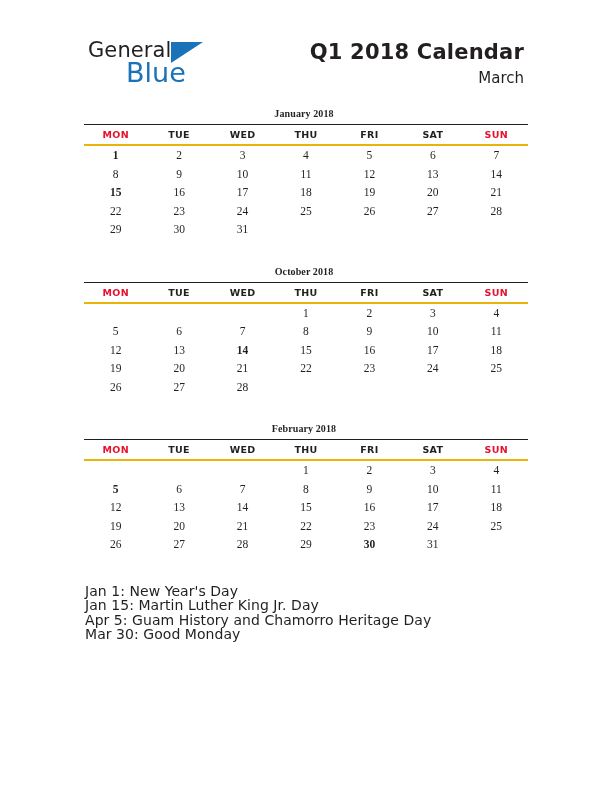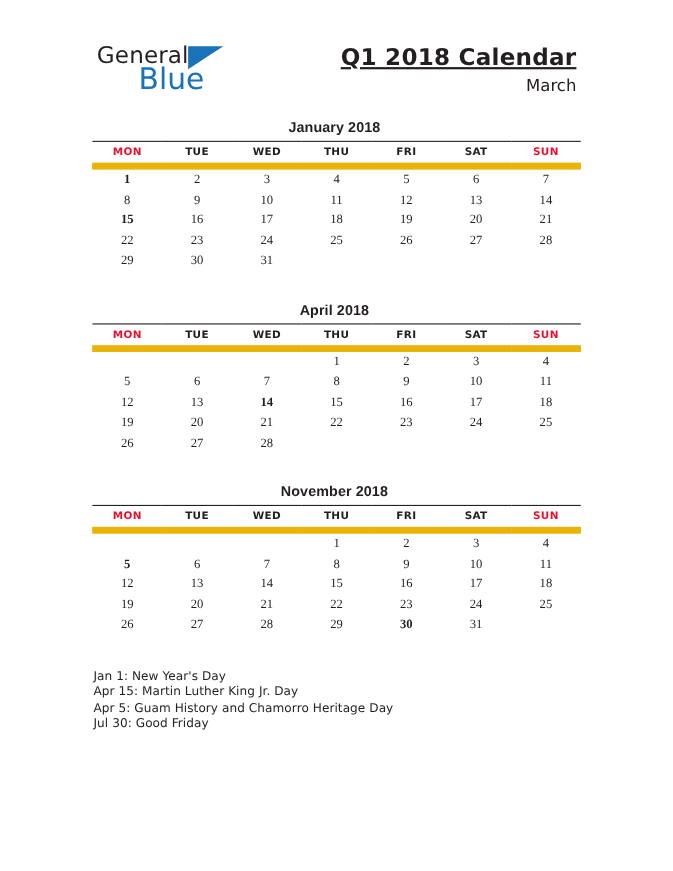--- a/index.html
+++ b/index.html
@@ -75,57 +75,56 @@
     text-align: right;
   }
   .title {
     font-family: "DejaVu Sans", sans-serif;
     font-size: 21px;
     font-weight: bold;
     color: #231f20;
     letter-spacing: 0.2px;
     line-height: 1.15;
     white-space: nowrap;
-    text-decoration: underline;
   }
   .subtitle {
     font-family: "DejaVu Sans", sans-serif;
     font-size: 15px;
     font-weight: normal;
     color: #231f20;
     margin-top: 6px;
     line-height: 1.1;
   }
 
   
   .months {
     margin-top: 30px;
   }
   .month-block {
     margin-bottom: 27px;
   }
   .month-name {
     text-align: center;
-    font-family: Liberation Sans, sans-serif;
-    font-size: 13px;
+    font-family: Liberation Serif, serif;
+    font-size: 10px;
     font-weight: bold;
     color: #231f20;
     padding-bottom: 5px;
     letter-spacing: 0.1px;
   }
 
   table.cal {
     width: 444px;
     border-collapse: collapse;
     table-layout: fixed;
     margin: 0;
   }
   table.cal thead tr {
     border-top: 1px solid #231f20;
-    border-bottom: 6px solid #eab308;
+    border-bottom: 2px solid #eab308;
     margin-top: 27px;
   }
   table.cal th {
     font-family: "DejaVu Sans", sans-serif;
     font-size: 9.5px;
     font-weight: bold;
     color: #231f20;
     text-align: center;
     padding: 4px 0 4px 0;
     letter-spacing: 0.3px;
@@ -145,21 +144,21 @@
   td.hol { color: #e8112d; font-weight: bold; }
   td.empty { color: transparent; }
 
   
   .holidays {
     margin-top: 30px;
     padding-left: 1px;
   }
   .holiday-line {
     font-family: "DejaVu Sans", sans-serif;
-    font-size: 11px;
+    font-size: 14px;
     color: #231f20;
     line-height: 14.6px;
     letter-spacing: 0.05px;
   }
 </style>
 </head>
 <body>
 
 <div class="page">
 
@@ -236,21 +235,21 @@
               <td>31</td>
               <td class="empty">&nbsp;</td>
               <td class="empty">&nbsp;</td>
               <td class="empty">&nbsp;</td>
               <td class="empty">&nbsp;</td>
             </tr>
           </tbody>
         </table>
       </div>
       <div class="month-block">
-        <div class="month-name">April 2018</div>
+        <div class="month-name">October 2018</div>
         <table class="cal">
           <thead>
             <tr>
               <th class="we">MON</th>
               <th>TUE</th>
               <th>WED</th>
               <th>THU</th>
               <th>FRI</th>
               <th>SAT</th>
               <th class="we">SUN</th>
@@ -299,21 +298,21 @@
               <td>28</td>
               <td class="empty">&nbsp;</td>
               <td class="empty">&nbsp;</td>
               <td class="empty">&nbsp;</td>
               <td class="empty">&nbsp;</td>
             </tr>
           </tbody>
         </table>
       </div>
       <div class="month-block">
-        <div class="month-name">November 2018</div>
+        <div class="month-name">February 2018</div>
         <table class="cal">
           <thead>
             <tr>
               <th class="we">MON</th>
               <th>TUE</th>
               <th>WED</th>
               <th>THU</th>
               <th>FRI</th>
               <th>SAT</th>
               <th class="we">SUN</th>
@@ -365,18 +364,18 @@
               <td>31</td>
               <td class="empty">&nbsp;</td>
             </tr>
           </tbody>
         </table>
       </div>
     </div>
 
   <div class="holidays" id="holiday-container">
       <div class="holiday-line">Jan 1: New Year's Day</div>
-      <div class="holiday-line">Apr 15: Martin Luther King Jr. Day</div>
+      <div class="holiday-line">Jan 15: Martin Luther King Jr. Day</div>
       <div class="holiday-line">Apr 5: Guam History and Chamorro Heritage Day</div>
-      <div class="holiday-line">Jul 30: Good Friday</div>
+      <div class="holiday-line">Mar 30: Good Monday</div>
     </div>
 
 </div>
 
 </body></html>

